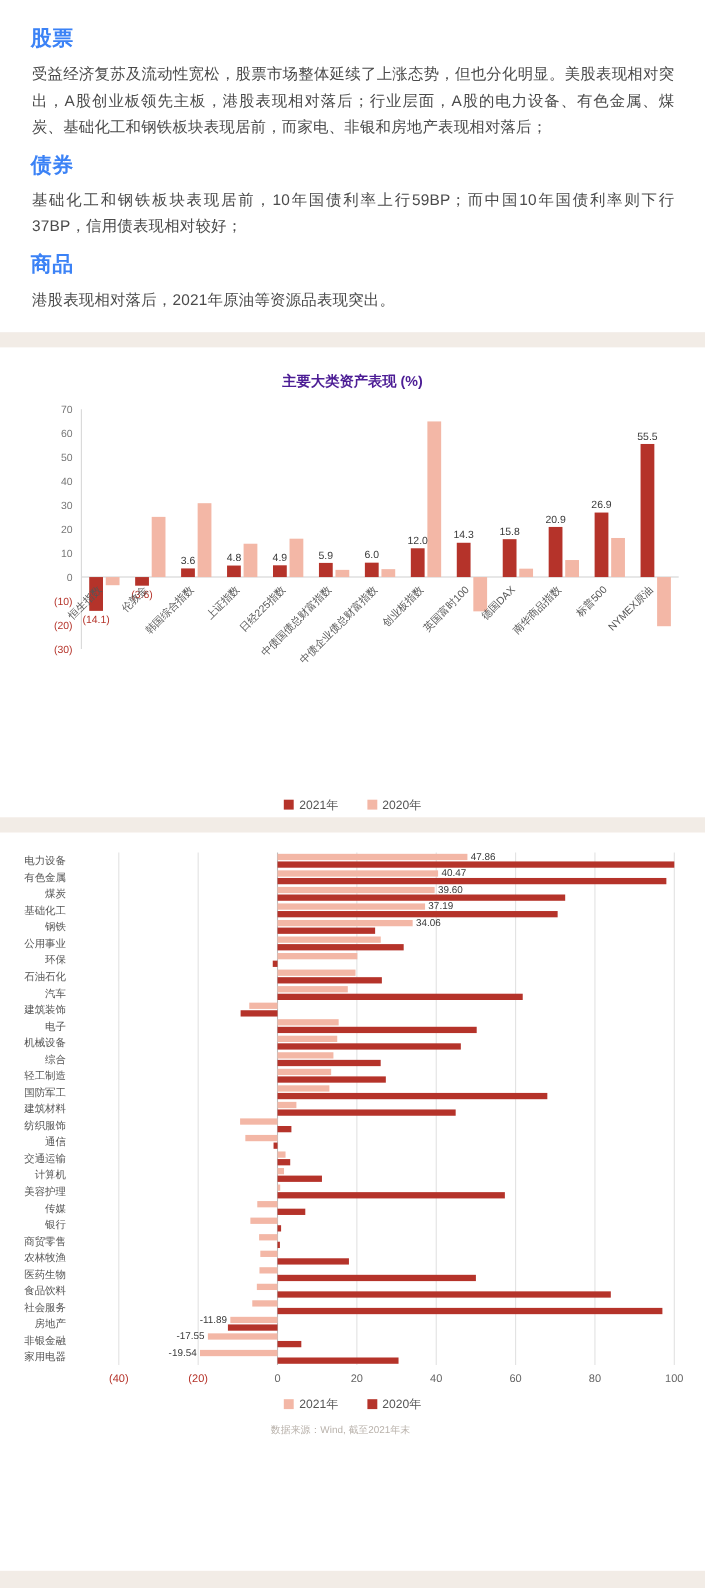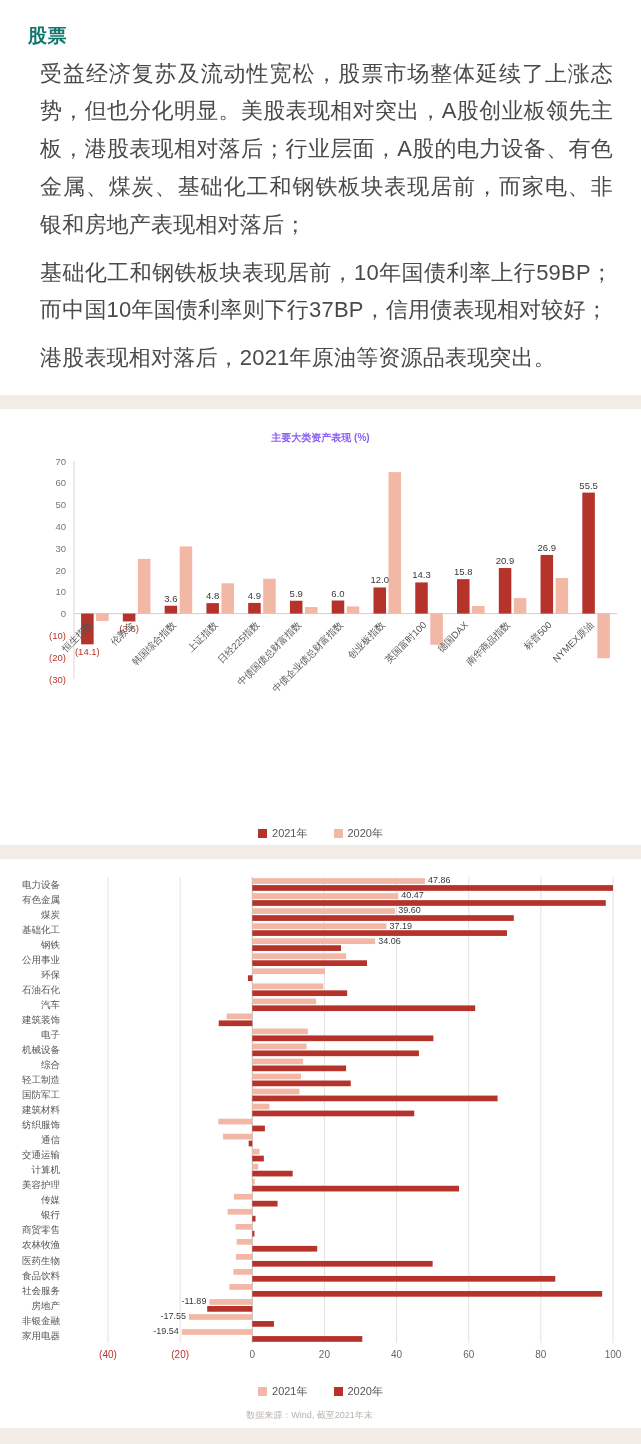--- a/index.html
+++ b/index.html
@@ -12,52 +12,52 @@
     color: #3a3a3a;
     position: relative;
     overflow: hidden;
   }
 
   
   .article {
     padding: 16px 28px 8px 28px;
   }
   .sec-title {
-    color: #0f766e;
+    color: #3b82f6;
     font-weight: bold;
     font-size: 19px;
     line-height: 1.5;
     margin: 6px 0 4px 0;
     letter-spacing: 0.5px;
   }
   .sec-body {
-    font-size: 22px;
+    font-size: 14px;
     line-height: 1.72;
     color: #4a4a4a;
-    margin: 0 0 10px 12px;
+    margin: 0 0 10px 1px;
     text-align: justify;
     letter-spacing: 0.2px;
   }
 
   .band {
     width: 100%;
     height: 14px;
     background: #f2ece6;
   }
 
   
   .chart-block {
     padding: 10px 12px 4px 12px;
     background: #ffffff;
   }
   .chart-title {
     text-align: center;
-    color: #8b5cf6;
+    color: #4c1d95;
     font-weight: bold;
-    font-size: 10px;
+    font-size: 13px;
     margin: 12px 0 6px 0;
   }
 
   .chart1-wrap {
     position: relative;
     width: 617px;
     height: 360px;
     margin: 0 auto;
   }
   .chart2-wrap {
@@ -66,21 +66,21 @@
     height: 500px;
     margin: 0 auto;
   }
   svg { display: block; }
 
   .legend {
     display: flex;
     justify-content: center;
     gap: 26px;
     align-items: center;
-    margin-top: 15px;
+    margin-top: 2px;
   }
   .legend-item { display: flex; align-items: center; gap: 5px; font-size: 11px; color: #555; }
   .sw { width: 9px; height: 9px; display: inline-block; }
   .sw-2021 { background: #b5332a; }
   .sw-2020 { background: #f3b7a6; }
   .sw2-2021 { background: #f3b7a6; }
   .sw2-2020 { background: #b5332a; }
 
   .source {
     text-align: center;
@@ -97,23 +97,25 @@
 </style>
 </head>
 <body>
 
 <div class="article">
   <div>
     <div class="sec-title">股票</div>
     <p class="sec-body">受益经济复苏及流动性宽松，股票市场整体延续了上涨态势，但也分化明显。美股表现相对突出，A股创业板领先主板，港股表现相对落后；行业层面，A股的电力设备、有色金属、煤炭、基础化工和钢铁板块表现居前，而家电、非银和房地产表现相对落后；</p>
   </div>
   <div>
+    <div class="sec-title">债券</div>
     <p class="sec-body">基础化工和钢铁板块表现居前，10年国债利率上行59BP；而中国10年国债利率则下行37BP，信用债表现相对较好；</p>
   </div>
   <div>
+    <div class="sec-title">商品</div>
     <p class="sec-body">港股表现相对落后，2021年原油等资源品表现突出。</p>
   </div>
 </div>
 
 <div class="band"></div>
 
 <div class="chart-block">
   <div class="chart-title">主要大类资产表现 (%)</div>
   <div class="chart1-wrap">
     <svg id="chart1" width="617" height="360" viewBox="0 0 617 360">

